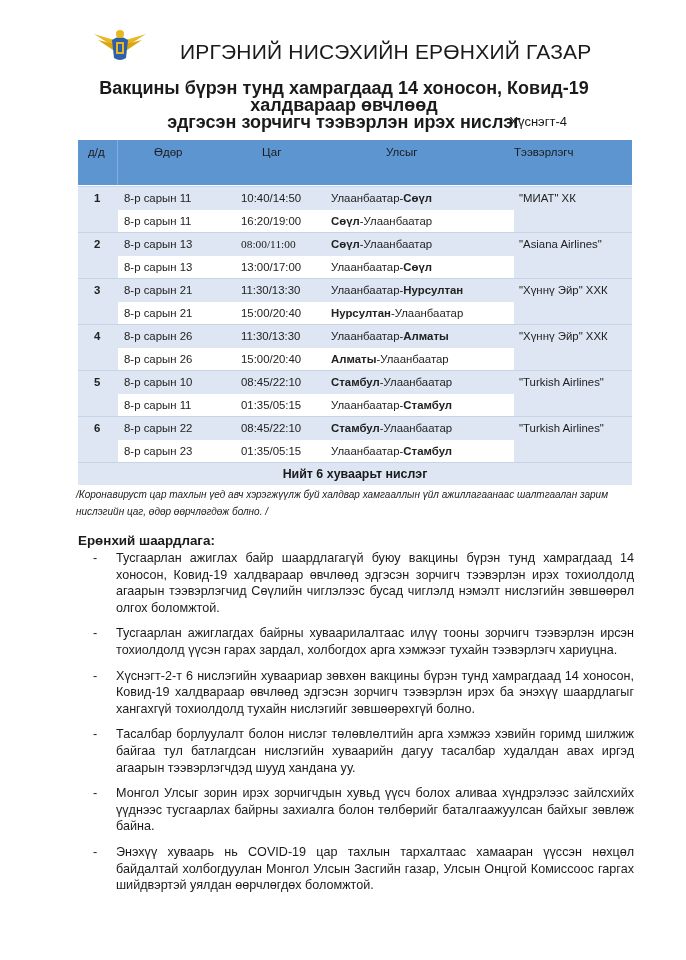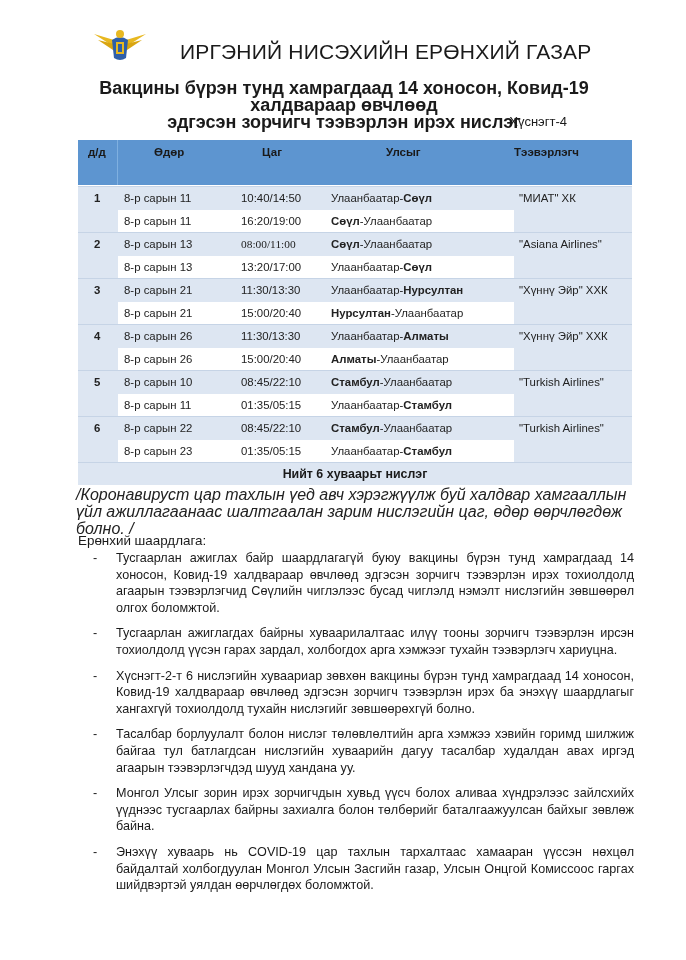--- a/index.html
+++ b/index.html
@@ -15,43 +15,43 @@
   }
   .doc-title {
     position: absolute; left: 80px; width: 528px; top: 64px; text-align: center;
     font-weight: bold; font-size: 18px; line-height: 17px;
   }
   .annex { position: absolute; right: 56px; top: 98px; font-size: 13px; }
   .thead {
     position: absolute; left: 78px; top: 124px; width: 554px; height: 45px;
     background: #5d95d0;
   }
-  .th { position: absolute; top: 6px; font-weight: bold; font-size: 11.5px; color: #1a1a1a; text-align: center; }
+  .th { position: absolute; top: 6px; font-weight: normal; font-size: 11.5px; color: #1a1a1a; text-align: center; }
   .th-sep { position: absolute; left: 39px; top: 0; width: 1px; height: 45px; background: #7fb0e0; }
   .row {
     position: absolute; left: 78px; width: 554px; height: 46px; background: #dde6f2;
     border-top: 1px solid #c6d4e6;
   }
   .sub-white {
     position: absolute; left: 40px; top: 23px; width: 396px; height: 23px; background: #ffffff;
   }
   .cell { position: absolute; font-size: 11.4px; white-space: nowrap; color: #222; }
   .cell b { font-weight: bold; }
   .num { font-weight: bold; }
   .total {
     position: absolute; left: 78px; width: 554px; top: 446px; height: 22px; background: #dde6f2;
     border-top: 1px solid #c6d4e6;
     text-align: center; font-weight: bold; font-size: 12.4px; line-height: 22px;
   }
   .note {
     position: absolute; left: 76px; top: 470px; width: 580px; font-style: italic;
-    font-size: 16px; line-height: 17px; color: #222;
+    font-size: 10px; line-height: 17px; color: #222;
   }
   .req-title {
-    position: absolute; left: 78px; top: 517px; font-weight: normal; font-size: 13.4px;
+    position: absolute; left: 78px; top: 517px; font-weight: bold; font-size: 13.4px;
   }
   .req-list { position: absolute; left: 78px; top: 534px; width: 556px; margin: 0; padding: 0; list-style: none; }
   .req-item { position: relative; padding-left: 38px; font-size: 12.6px; line-height: 16.6px; text-align: justify; margin-bottom: 9px; }
   .req-dash { position: absolute; left: 15px; top: 0; }
 </style>
 </head>
 <body>
 
 <div class="page">
 
@@ -95,21 +95,21 @@
         <span class="cell" style="left: 253px; top: 28px;"><b>Сөүл</b><span>-</span><span>Улаанбаатар</span></span>
       </div>
       <div class="row" style="top: 216px;">
         <div class="sub-white"></div>
         <span class="cell num" style="left: 16px; top: 5px;">2</span>
         <span class="cell" style="left: 441px; top: 5px;">"Asiana Airlines"</span>
         <span class="cell" style="left: 46px; top: 5px;">8-р сарын 13</span>
         <span class="cell" style="left: 163px; top: 5px; font-family: Liberation Serif, serif;">08:00/11:00</span>
         <span class="cell" style="left: 253px; top: 5px;"><b>Сөүл</b><span>-</span><span>Улаанбаатар</span></span>
         <span class="cell" style="left: 46px; top: 28px;">8-р сарын 13</span>
-        <span class="cell" style="left: 163px; top: 28px;">13:20/17:00</span>
+        <span class="cell" style="left: 163px; top: 28px;">13:00/17:00</span>
         <span class="cell" style="left: 253px; top: 28px;"><span>Улаанбаатар</span><span>-</span><b>Сөүл</b></span>
       </div>
       <div class="row" style="top: 262px;">
         <div class="sub-white"></div>
         <span class="cell num" style="left: 16px; top: 5px;">3</span>
         <span class="cell" style="left: 441px; top: 5px;">"Хүннү Эйр" ХХК</span>
         <span class="cell" style="left: 46px; top: 5px;">8-р сарын 21</span>
         <span class="cell" style="left: 163px; top: 5px;">11:30/13:30</span>
         <span class="cell" style="left: 253px; top: 5px;"><span>Улаанбаатар</span><span>-</span><b>Нурсултан</b></span>
         <span class="cell" style="left: 46px; top: 28px;">8-р сарын 21</span>

